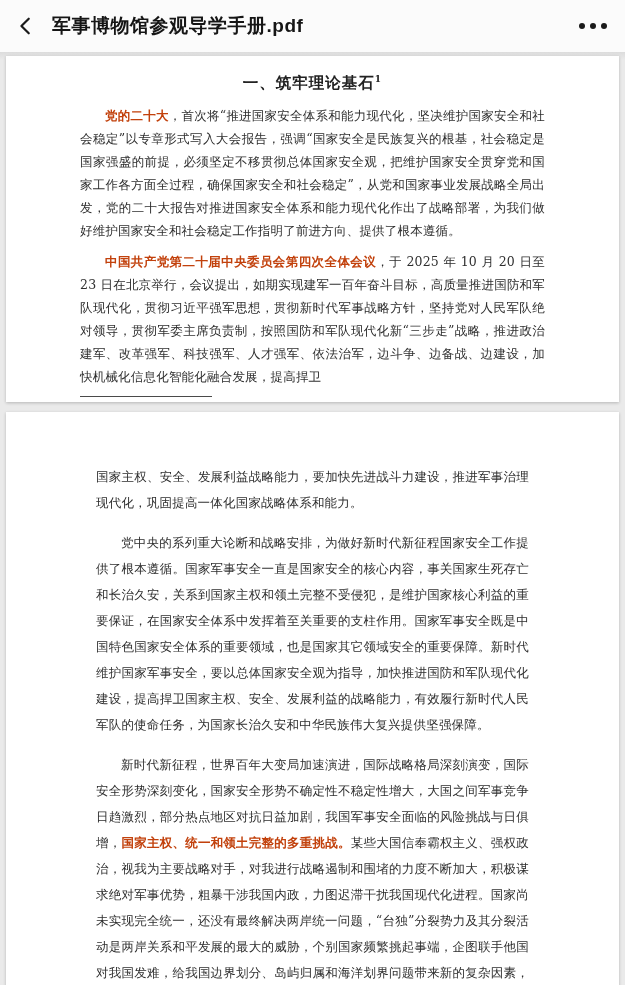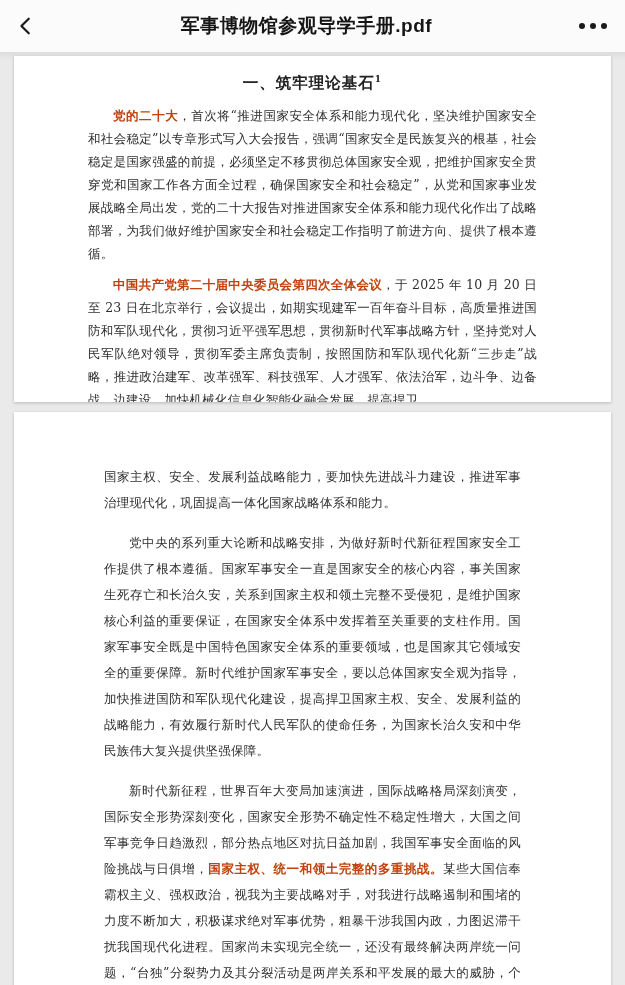--- a/index.html
+++ b/index.html
@@ -27,21 +27,20 @@
     align-items: center;
     justify-content: center;
     cursor: pointer;
     background: none;
     border: none;
     padding: 0;
   }
   .nav-back svg { display: block; }
   .nav-title {
     flex: 1;
-    text-align: center;
     font-size: 19px;
     font-weight: bold;
     color: #151515;
     letter-spacing: 0.5px;
     white-space: nowrap;
     overflow: hidden;
   }
   .nav-menu {
     width: 64px;
     height: 52px;
@@ -57,21 +56,21 @@
   .nav-menu .dot {
     width: 6px;
     height: 6px;
     border-radius: 50%;
     background: #1a1a1a;
   }
 
   
   .viewer {
     height: 933px;
-    padding: 4px 14px 0;
+    padding: 4px 6px 0;
     box-sizing: border-box;
     background: linear-gradient(#dcdcdc, #eaeaea 8px);
     overflow: hidden;
   }
   .page {
     background: #ffffff;
     box-shadow: 0 1px 3px rgba(0,0,0,0.22);
     box-sizing: border-box;
     color: #2e2e2e;
   }

